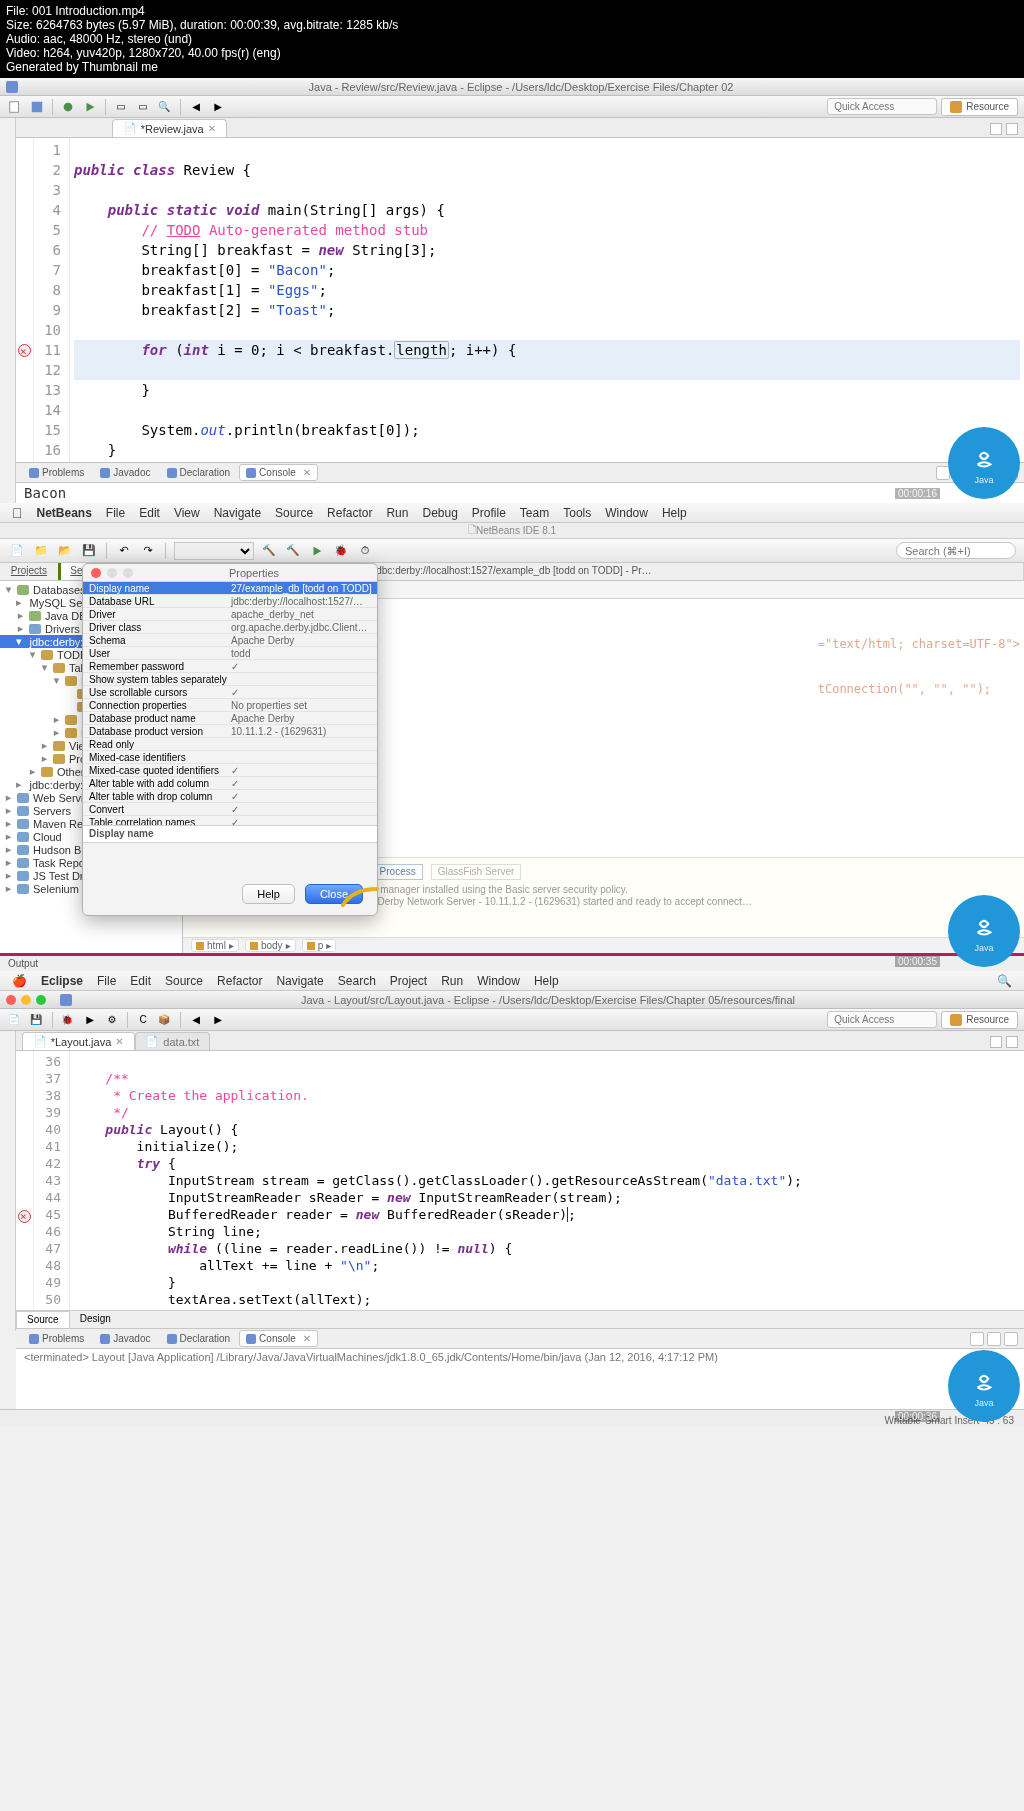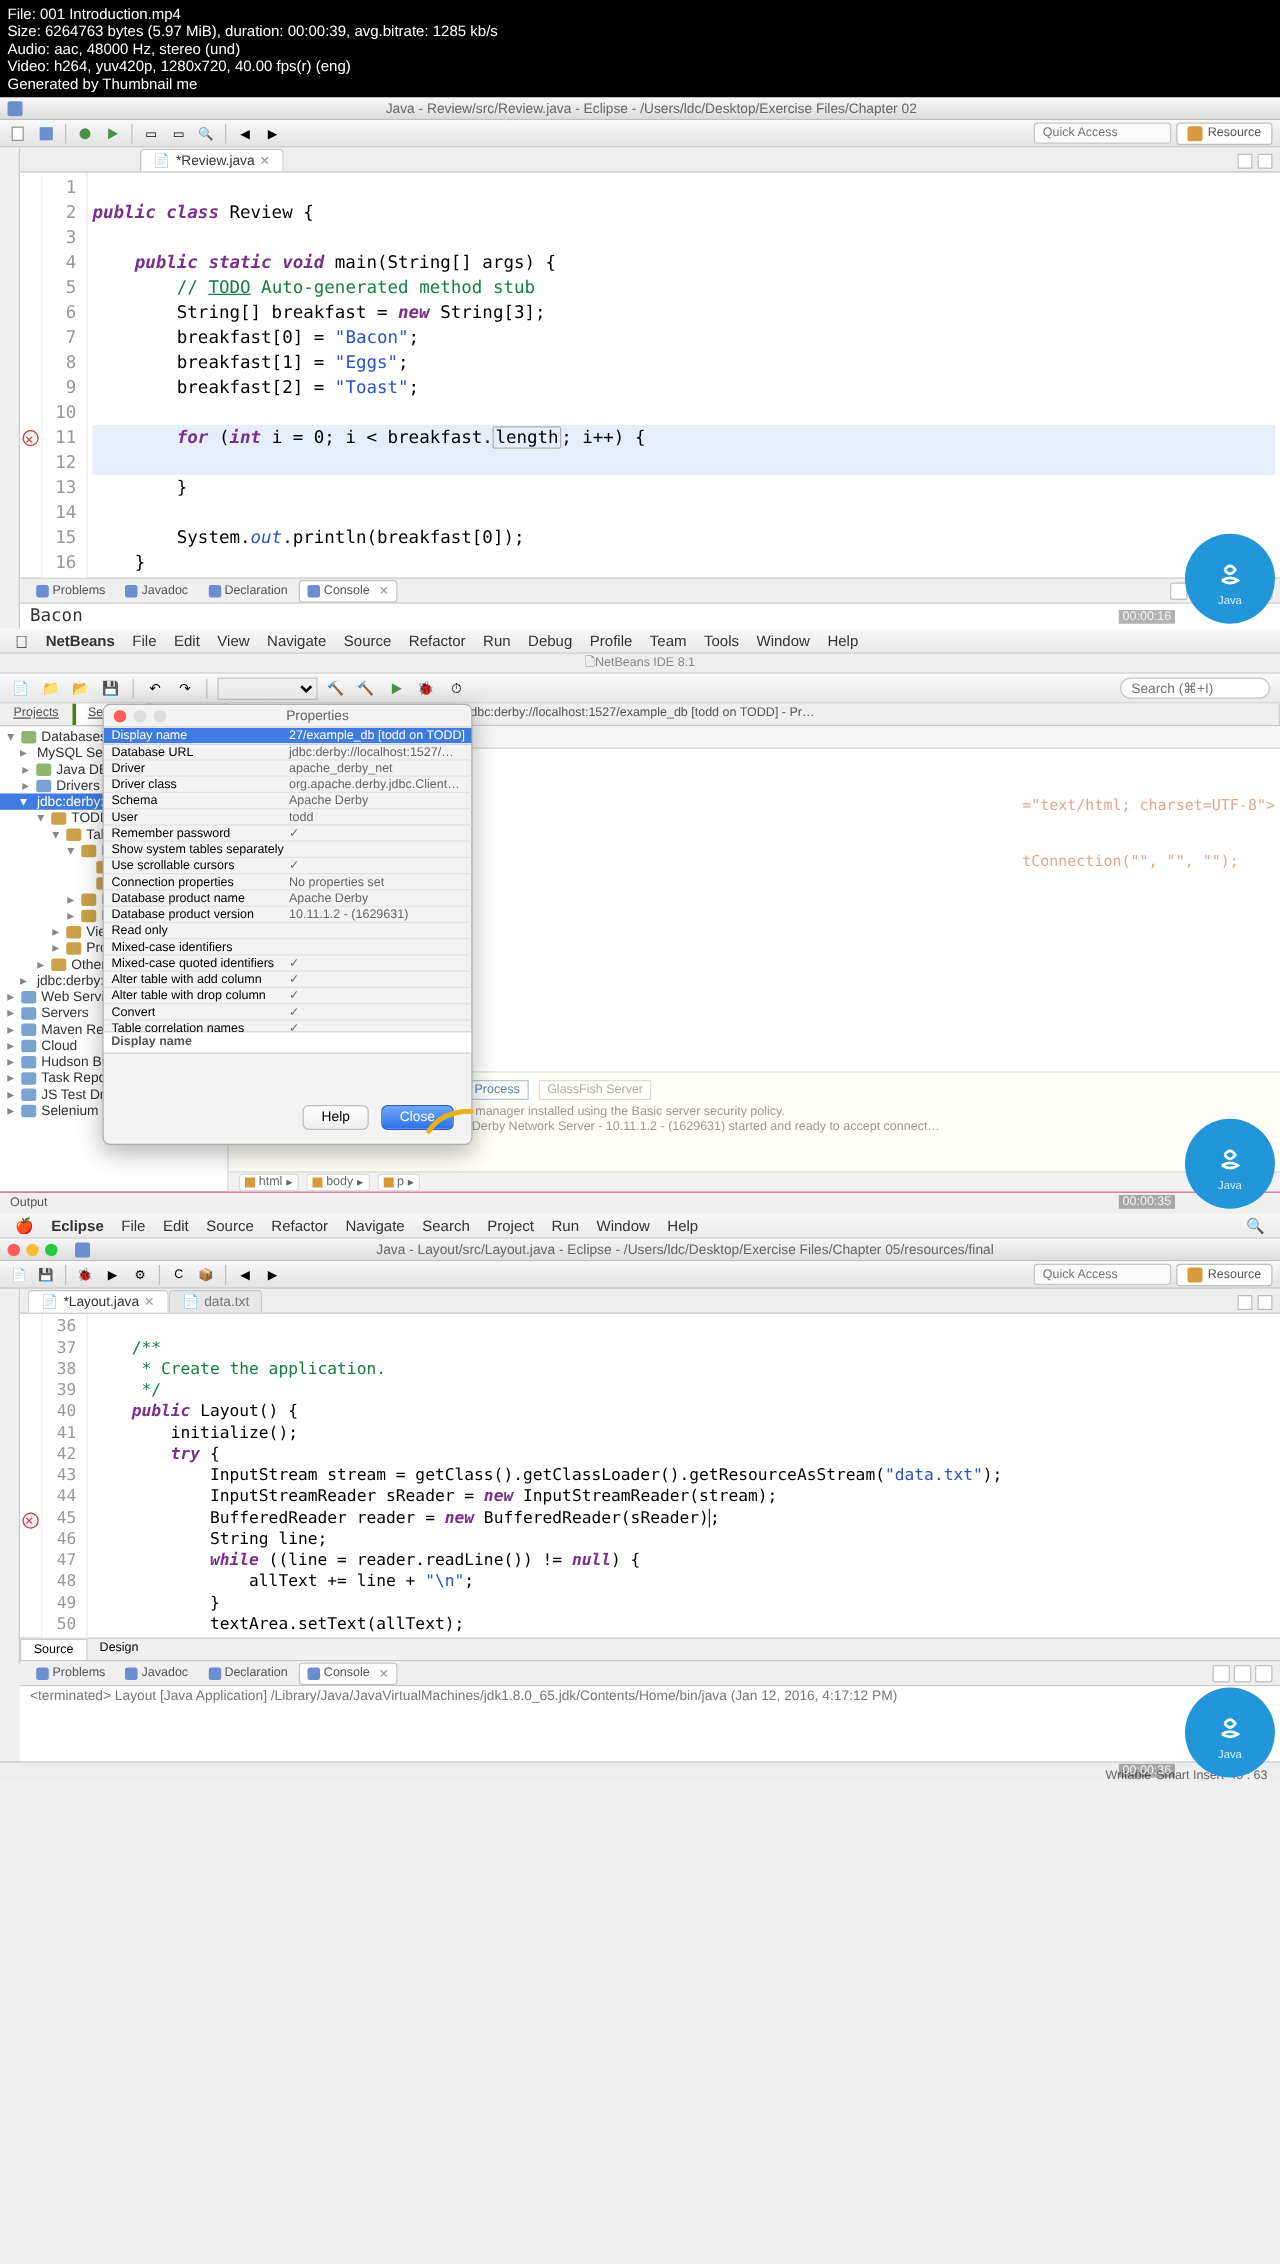--- a/index.html
+++ b/index.html
@@ -56,21 +56,21 @@
   .markers{width:18px;border-right:1px solid #eee;padding-top:2px;}
   .markers div{height:20px;}
   .marker-err{position:relative;}
   .marker-err::before{content:"";position:absolute;left:2px;top:4px;width:11px;height:11px;
                       border-radius:50%;background:#eee;border:1px solid #cc3c3c;}
   .marker-err::after{content:"×";position:absolute;left:4px;top:2px;color:#cc3c3c;font-size:11px;}
   .code{padding:2px 4px;flex:1;position:relative;}
   .code div{height:20px;white-space:pre;}
   .kw{color:#7b2f8c;font-weight:bold;font-style:italic;}
   .str{color:#2a52cc;}
-  .cmt{color:#15803d;}
+  .cmt{color:#ec4899;}
   .hl{background:#e6eef9;}
   .box{border:1px solid #b0b0b0;border-radius:2px;padding:0 1px;}
   
   .views{border-top:1px solid #c6c6c6;}
   .viewtabs{height:20px;background:#efefef;display:flex;align-items:center;gap:2px;
             padding:0 6px;border-bottom:1px solid #c6c6c6;font-size:10px;color:#555;}
   .vtab{padding:2px 6px;border:1px solid transparent;border-radius:3px;display:flex;
         align-items:center;gap:3px;}
   .vtab.active{background:#fff;border-color:#c6c6c6;}
   .vtab::before{content:"";width:10px;height:10px;background:#6a8ecf;border-radius:2px;}
@@ -127,21 +127,21 @@
   .nb-sub-tabs .st.active{background:#fff;}
   .nb-code{flex:1;font-family:Menlo,monospace;font-size:12px;line-height:15px;
            display:flex;overflow:hidden;}
   .nb-code .ng{width:32px;text-align:right;color:#999;padding:2px 6px 2px 2px;
                background:#f0f0f0;border-right:1px solid #ddd;}
   .nb-code .ng div{height:15px;}
   .nb-code .fold{width:14px;background:#fafafa;border-right:1px solid #eee;}
   .nb-code .nbody{flex:1;background:#fff;}
   .nb-code .nbody div{height:15px;white-space:pre;padding-left:4px;}
   .nb-tag{color:#0066cc;}
-  .nb-out{height:18px;background:#efefef;border-top:1px solid #be185d;font-size:10px;
+  .nb-out{height:18px;background:#efefef;border-top:3px solid #be185d;font-size:10px;
           color:#555;display:flex;align-items:center;padding:4px 8px;gap:6px;}
   .nb-bc{height:16px;background:#f2f2f2;border-top:1px solid #ddd;font-size:10px;
          color:#666;display:flex;align-items:center;gap:6px;padding:0 8px;}
   .bc-item{display:flex;align-items:center;gap:3px;border:1px solid #ddd;border-radius:3px;
            padding:0 4px;background:#fff;}
   .bc-item::before{content:"";width:8px;height:8px;background:#d89a3a;}
   
   .dlg{position:absolute;left:82px;top:0;width:296px;height:353px;
        background:#f3f3f3;border:1px solid #b0b0b0;border-radius:6px;
        box-shadow:0 6px 20px rgba(0,0,0,.3);display:flex;flex-direction:column;z-index:5;}

